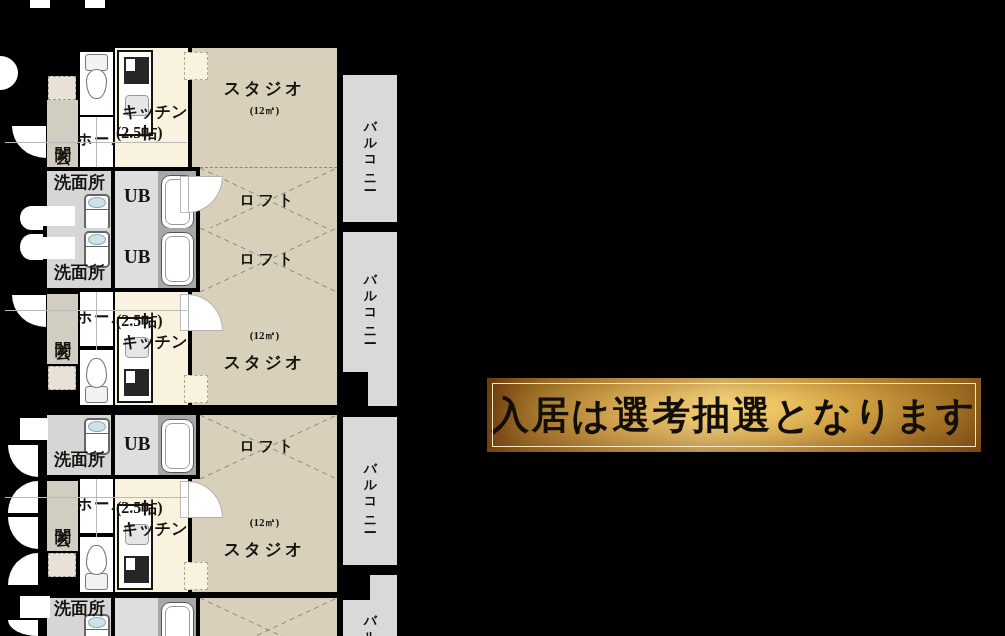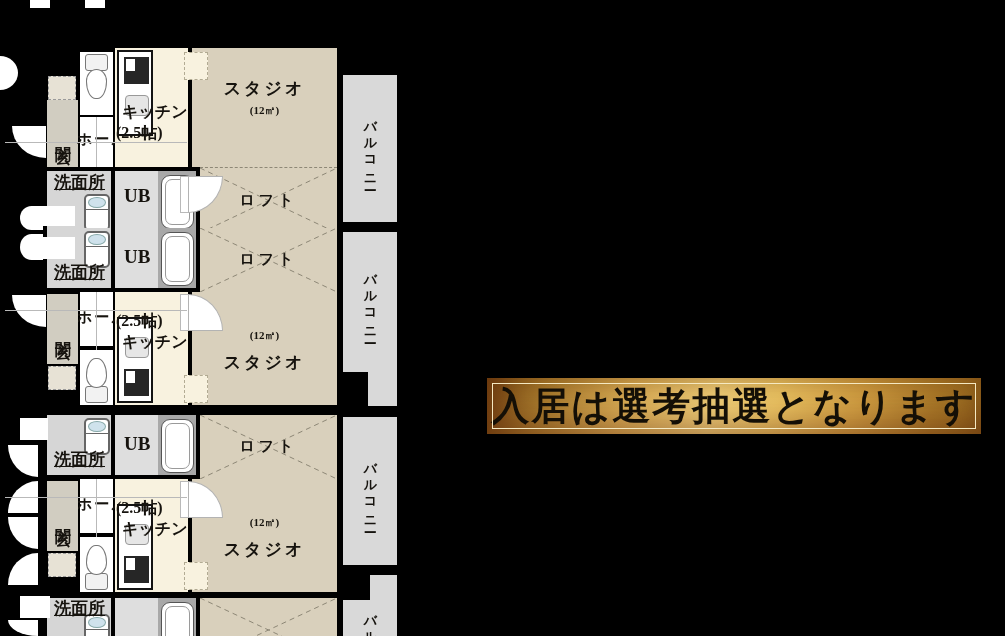--- a/index.html
+++ b/index.html
@@ -50,21 +50,21 @@
   .u3 .balcony{left:343px;top:2px;width:54px;height:148px;background:#d9d9d9;}
   .u4 .balcony{left:343px;top:2px;width:54px;height:60px;background:#d9d9d9;}
 
   
   .l-ent{left:50%;top:50%;transform:translate(-50%,-50%);writing-mode:vertical-rl;text-orientation:upright;font-size:16px;}
   .l-hall{left:-3px;font-size:15px;letter-spacing:2px;}
   .u1 .l-hall{top:15px;} .uF .l-hall{top:18px;}
   .l-kit{left:7px;font-size:16px;} .l-kitsize{left:1px;font-size:16px;}
   .u1 .l-kit{top:56px;} .u1 .l-kitsize{top:77px;}
   .uF .l-kitsize{top:21px;} .uF .l-kit{top:42px;}
-  .l-wash{left:7px;font-size:17px;text-decoration:underline;}
+  .l-wash{left:7px;font-size:17px;}
   .u1 .l-wash{top:3px;} .uF .l-wash{top:36px;} .u4 .l-wash{top:2px;}
   .l-ub{left:9px;font-size:19px;font-weight:600;}
   .u1 .l-ub{top:15px;} .uF .l-ub{top:19px;}
   .l-loft{left:50%;top:50%;transform:translate(-50%,-50%);font-size:15px;letter-spacing:4px;}
   .l-studio{left:50%;transform:translateX(-50%);font-size:17px;letter-spacing:3px;}
   .l-studiosize{left:50%;transform:translateX(-50%);font-size:11px;}
   .u1 .l-studio{top:32px;} .u1 .l-studiosize{top:57px;}
   .uF .l-studiosize{top:38px;} .uF .l-studio{top:62px;}
   .l-bal{left:50%;top:50%;transform:translate(-50%,-50%);writing-mode:vertical-rl;text-orientation:upright;font-size:13px;letter-spacing:3px;}
   .u4 .l-bal{top:6px;transform:translateX(-50%);}
@@ -116,21 +116,21 @@
   .d-r3{left:20px;top:418px;width:28px;height:22px;}
   .d-a31{left:8px;top:445px;width:30px;height:32px;border-radius:0 0 0 100%;}
   .d-a32{left:8px;top:481px;width:30px;height:32px;border-radius:100% 0 0 0;}
   .d-a33{left:8px;top:517px;width:30px;height:32px;border-radius:0 0 0 100%;}
   .d-a34{left:8px;top:553px;width:30px;height:32px;border-radius:100% 0 0 0;}
   .d-r4{left:20px;top:596px;width:30px;height:22px;}
   .d-a4{left:8px;top:620px;width:30px;height:16px;border-radius:0 0 0 100%;}
   .d-balstub4{left:370px;top:575px;width:27px;height:26px;background:#d9d9d9;}
 
   
-  .banner{position:absolute;left:487px;top:378px;width:494px;height:56px;
+  .banner{position:absolute;left:487px;top:378px;width:494px;height:74px;
     background:linear-gradient(105deg,#7a4c15 0%,#a97c2e 12%,#d9ad55 28%,#f3d27b 46%,#eec765 58%,#d3a144 74%,#a87828 90%,#91641f 100%);
     box-shadow:inset 14px -12px 34px rgba(80,22,6,.38), inset -8px 8px 22px rgba(120,72,12,.28);
     display:flex;align-items:center;justify-content:center;}
   .banner-border{position:absolute;inset:5px;border:1px solid #f5e9c2;pointer-events:none;}
   .banner-text{font-size:38px;font-weight:600;letter-spacing:2px;color:#140f06;white-space:nowrap;}
 </style>
 </head>
 <body>
 
 <div class="stage">

